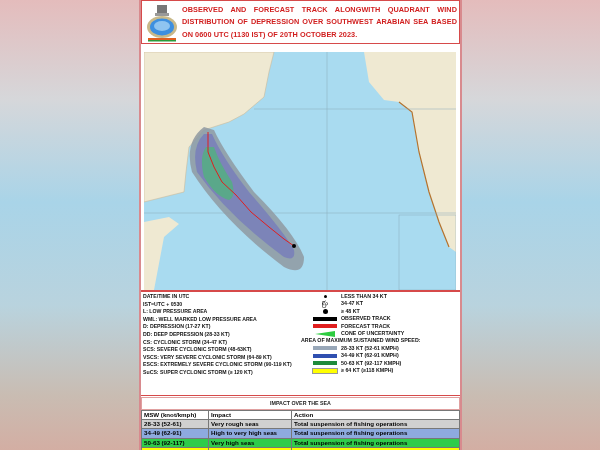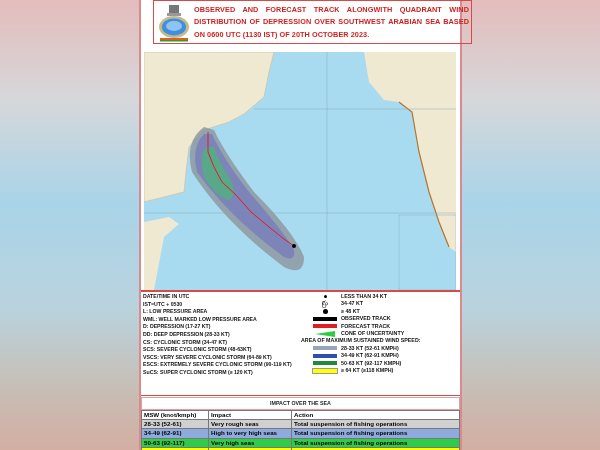--- a/index.html
+++ b/index.html
@@ -1,21 +1,21 @@
 <!DOCTYPE html>
 <html><head>
 <meta charset="utf-8">
 <style>
   html,body{margin:0;padding:0;}
   body{width:600px;height:450px;overflow:hidden;position:relative;
     background:linear-gradient(180deg,#e4bcbc 0%,#d6d7da 22%,#a9d4e8 45%,#b9d3de 68%,#c9bcb2 88%,#d3aea3 100%);
     font-family:"Liberation Sans",sans-serif;}
   .doc{position:absolute;left:139px;top:0;width:323px;height:450px;background:#fff;
     border-left:2px solid #d88a8e;border-right:2px solid #d88a8e;box-sizing:border-box;}
-  .header{position:absolute;left:12px;top:0;width:319px;height:44px;border:1px solid #d64a4a;box-sizing:border-box;}
+  .header{position:absolute;left:0;top:0;width:319px;height:44px;border:1px solid #d64a4a;box-sizing:border-box;}
   .logo{position:absolute;left:3px;top:3px;width:34px;height:38px;}
   .title{position:absolute;left:40px;top:3px;width:275px;color:#d11f1f;font-weight:bold;font-size:7.3px;line-height:12.3px;text-align:justify;letter-spacing:0.05px;}
   .mapwrap{position:absolute;left:0;top:48px;width:319px;height:242px;border-bottom:2px solid #d64a4a;}
   .map{position:absolute;left:3px;top:4px;width:312px;height:238px;}
   .legend{position:absolute;left:0;top:292px;width:319px;height:103px;border-bottom:1px solid #d64a4a;}
   .leg-left{position:absolute;left:2px;top:1px;width:160px;font-size:5.2px;font-weight:bold;line-height:7.6px;color:#111;}
   .leg-right{position:absolute;left:168px;top:1px;width:150px;font-size:5.3px;font-weight:bold;line-height:7.4px;color:#111;}
   .leg-right .row{display:flex;align-items:center;height:7.4px;}
   .sym{width:32px;display:flex;justify-content:center;align-items:center;flex:none;}
   .bar{width:24px;height:4px;}

